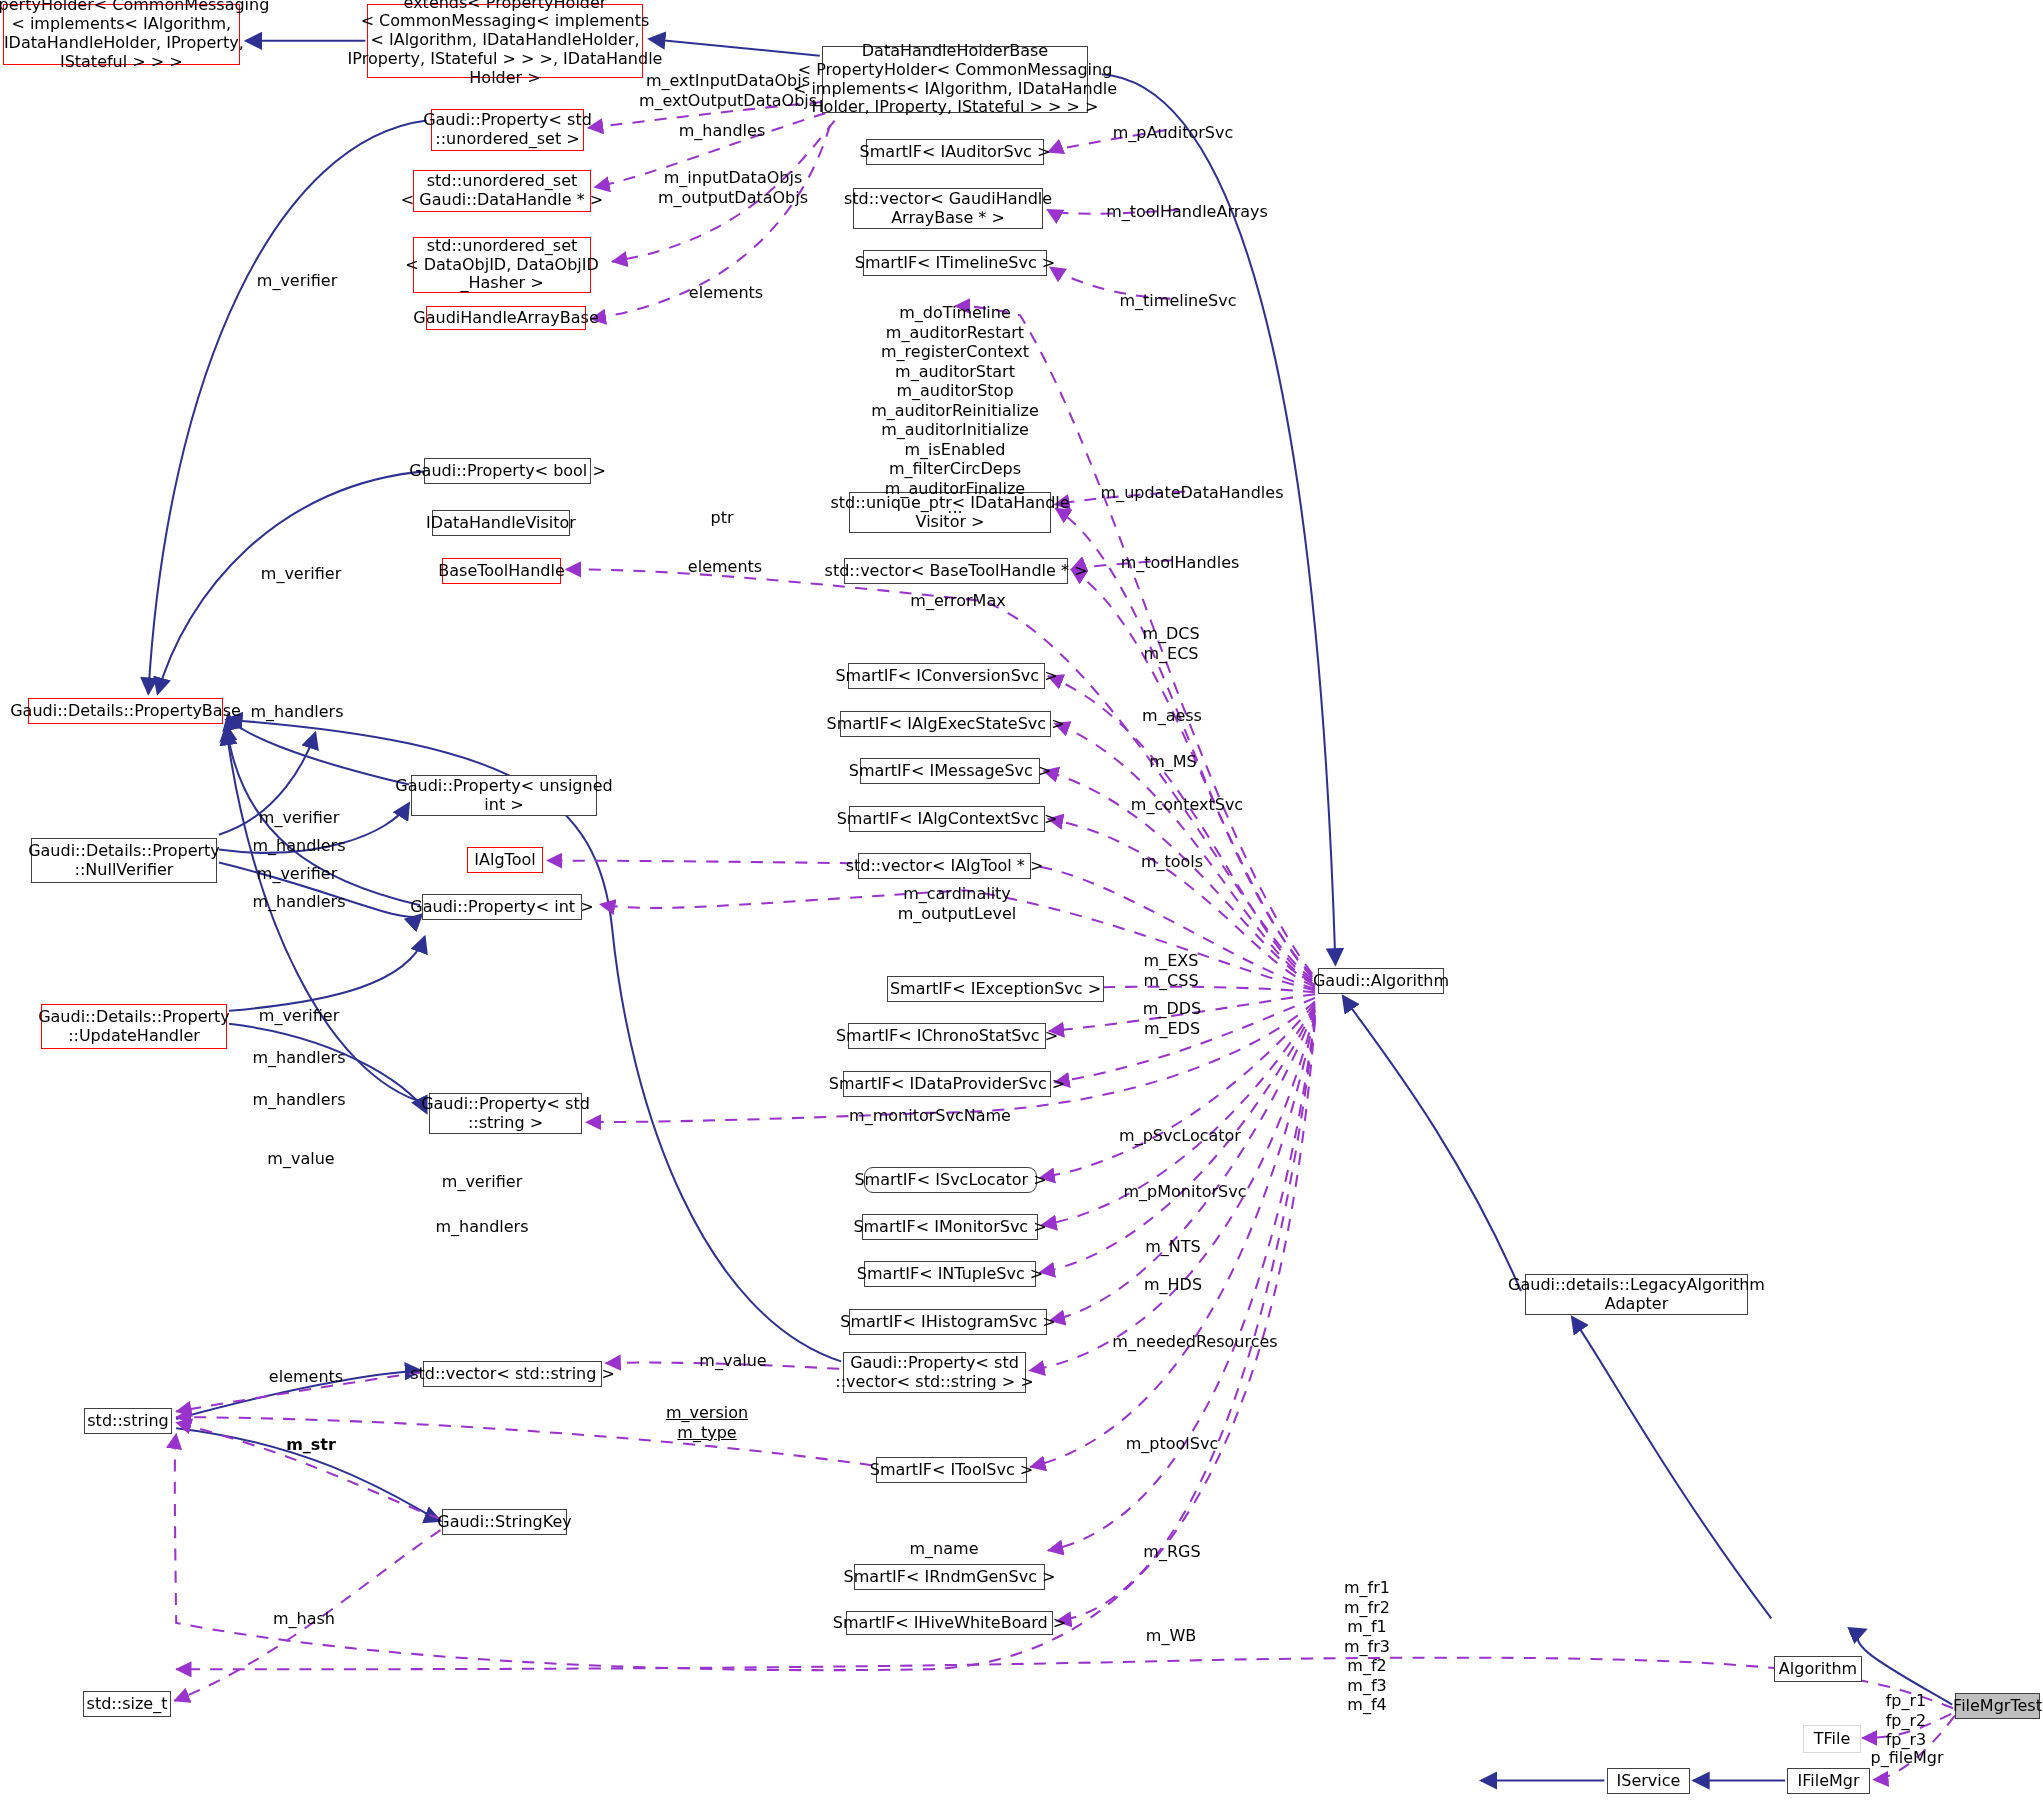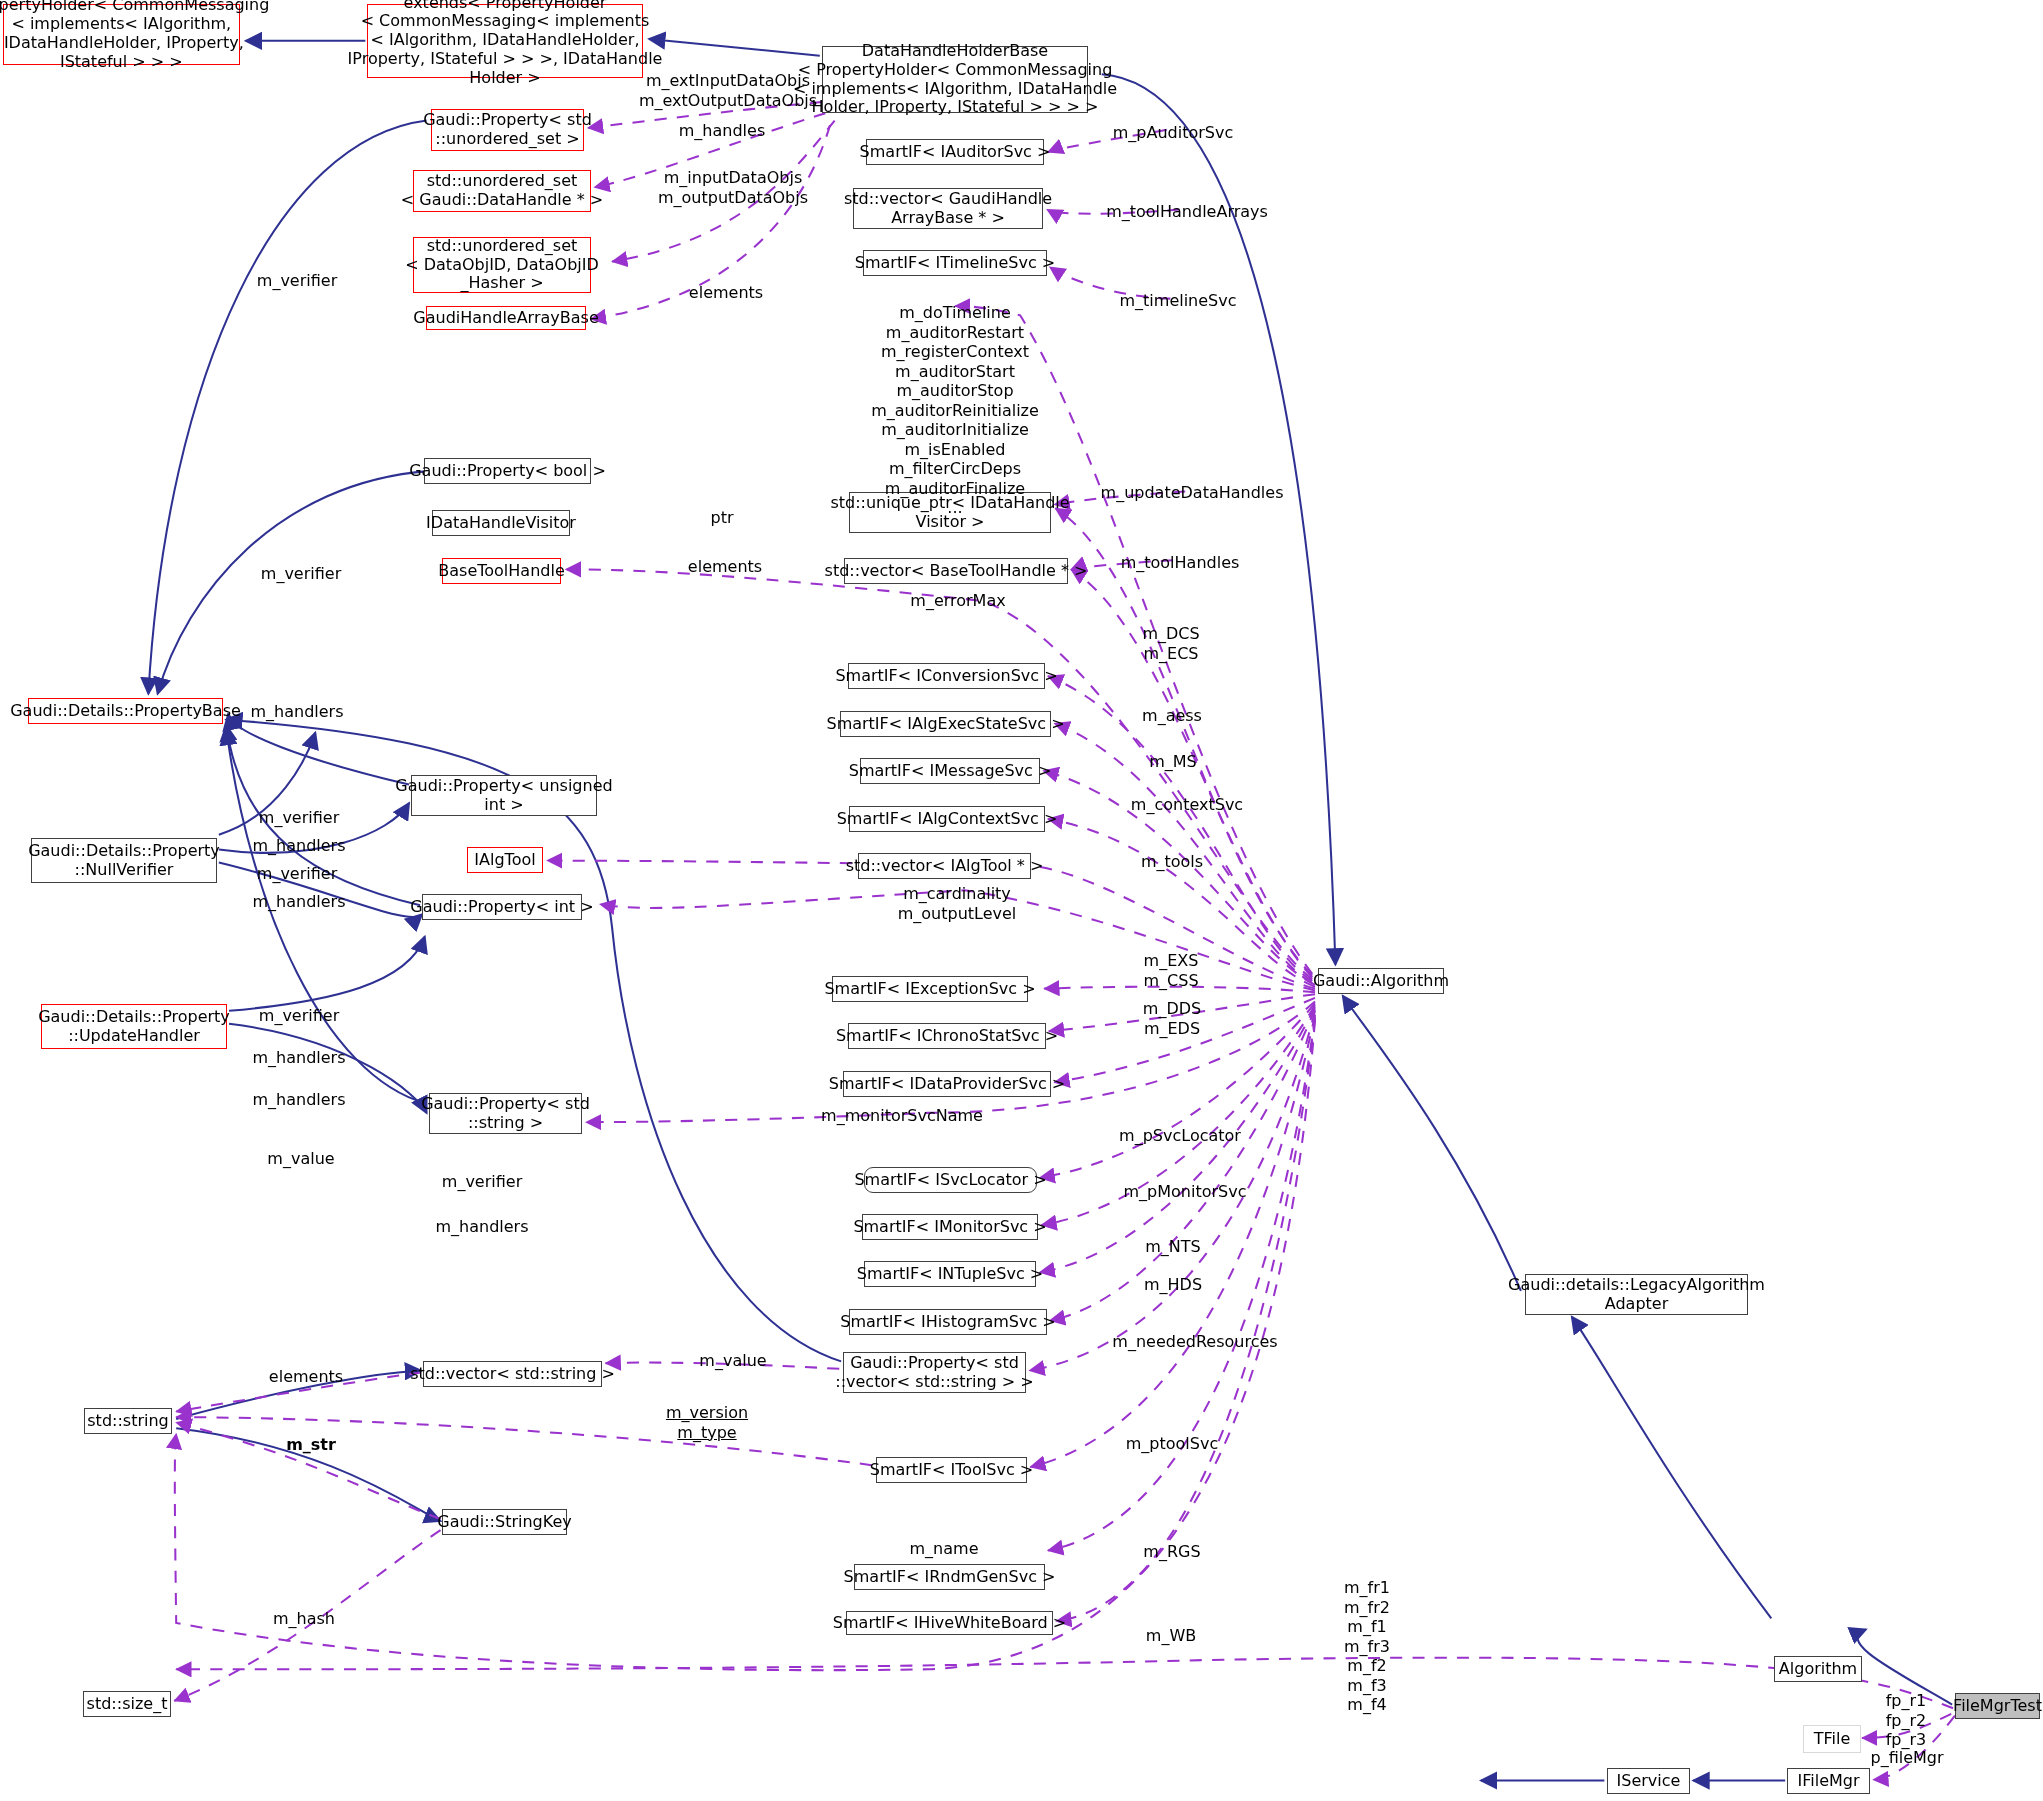--- a/index.html
+++ b/index.html
@@ -140,21 +140,21 @@
 int &gt;</div>
       <div class="node n-red" style="left: 467px; top: 847px; width: 76px; height: 26px;">IAlgTool</div>
       <div class="node n-gray" style="left: 422px; top: 894px; width: 160px; height: 26px;">Gaudi::Property&lt; int &gt;</div>
       <div class="node n-gray" style="left: 429px; top: 1093px; width: 153px; height: 41px;">Gaudi::Property&lt; std
 ::string &gt;</div>
       <div class="node n-gray" style="left: 848px; top: 663px; width: 197px; height: 26px;">SmartIF&lt; IConversionSvc &gt;</div>
       <div class="node n-gray" style="left: 840px; top: 711px; width: 211px; height: 26px;">SmartIF&lt; IAlgExecStateSvc &gt;</div>
       <div class="node n-gray" style="left: 860px; top: 758px; width: 180px; height: 26px;">SmartIF&lt; IMessageSvc &gt;</div>
       <div class="node n-gray" style="left: 849px; top: 806px; width: 196px; height: 26px;">SmartIF&lt; IAlgContextSvc &gt;</div>
       <div class="node n-gray" style="left: 858px; top: 853px; width: 173px; height: 26px;">std::vector&lt; IAlgTool * &gt;</div>
-      <div class="node n-gray" style="left: 832px; top: 976px; width: 196px; height: 26px;">SmartIF&lt; IExceptionSvc &gt;</div>
+      <div class="node n-gray" style="left: 887px; top: 976px; width: 217px; height: 26px;">SmartIF&lt; IExceptionSvc &gt;</div>
       <div class="node n-gray" style="left: 848px; top: 1023px; width: 198px; height: 26px;">SmartIF&lt; IChronoStatSvc &gt;</div>
       <div class="node n-gray" style="left: 843px; top: 1071px; width: 208px; height: 26px;">SmartIF&lt; IDataProviderSvc &gt;</div>
       <div class="node n-gray" style="left: 864px; top: 1167px; width: 173px; height: 26px; border-radius: 9px;">SmartIF&lt; ISvcLocator &gt;</div>
       <div class="node n-gray" style="left: 862px; top: 1214px; width: 176px; height: 26px;">SmartIF&lt; IMonitorSvc &gt;</div>
       <div class="node n-gray" style="left: 864px; top: 1261px; width: 172px; height: 26px;">SmartIF&lt; INTupleSvc &gt;</div>
       <div class="node n-gray" style="left: 849px; top: 1309px; width: 198px; height: 26px;">SmartIF&lt; IHistogramSvc &gt;</div>
       <div class="node n-gray" style="left: 843px; top: 1352px; width: 183px; height: 41px;">Gaudi::Property&lt; std
 ::vector&lt; std::string &gt; &gt;</div>
       <div class="node n-gray" style="left: 423px; top: 1361px; width: 179px; height: 26px;">std::vector&lt; std::string &gt;</div>
       <div class="node n-gray" style="left: 84px; top: 1408px; width: 88px; height: 26px;">std::string</div>
@@ -216,21 +216,21 @@
       <div class="elabel" style="left: 1172px; top: 999px;">m_DDS
 m_EDS</div>
       <div class="elabel" style="left: 297px; top: 702px;">m_handlers</div>
       <div class="elabel" style="left: 299px; top: 808px;">m_verifier</div>
       <div class="elabel" style="left: 299px; top: 836px;">m_handlers</div>
       <div class="elabel" style="left: 297px; top: 864px;">m_verifier</div>
       <div class="elabel" style="left: 299px; top: 892px;">m_handlers</div>
       <div class="elabel" style="left: 299px; top: 1006px;">m_verifier</div>
       <div class="elabel" style="left: 299px; top: 1048px;">m_handlers</div>
       <div class="elabel" style="left: 299px; top: 1090px;">m_handlers</div>
-      <div class="elabel" style="left: 902px; top: 1106px;">m_monitorSvcName</div>
+      <div class="elabel" style="left: 930px; top: 1106px;">m_monitorSvcName</div>
       <div class="elabel" style="left: 301px; top: 1149px;">m_value</div>
       <div class="elabel" style="left: 482px; top: 1172px;">m_verifier</div>
       <div class="elabel" style="left: 482px; top: 1217px;">m_handlers</div>
       <div class="elabel" style="left: 1180px; top: 1126px;">m_pSvcLocator</div>
       <div class="elabel" style="left: 1185px; top: 1182px;">m_pMonitorSvc</div>
       <div class="elabel" style="left: 1173px; top: 1237px;">m_NTS</div>
       <div class="elabel" style="left: 1173px; top: 1275px;">m_HDS</div>
       <div class="elabel" style="left: 1195px; top: 1332px;">m_neededResources</div>
       <div class="elabel" style="left: 306px; top: 1367px;">elements</div>
       <div class="elabel" style="left: 733px; top: 1351px;">m_value</div>

